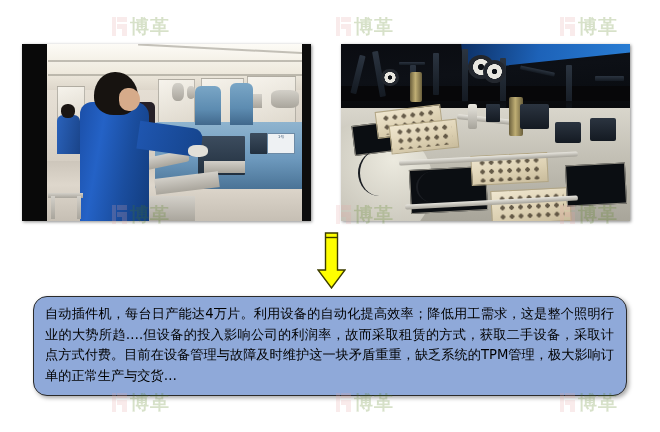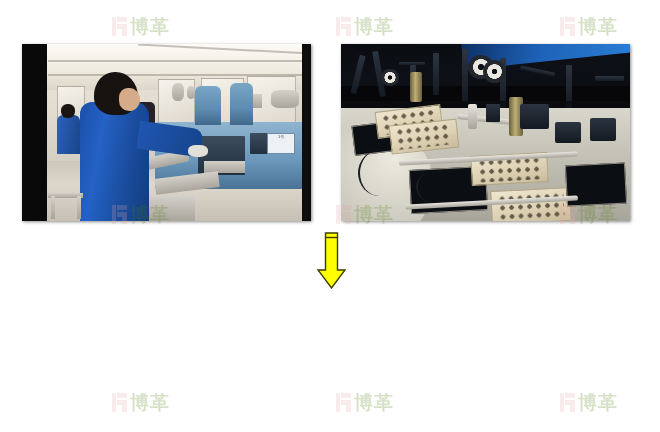--- a/index.html
+++ b/index.html
@@ -394,20 +394,23 @@
     </div>
   </div>
 
   <div id="arrow-down">
     <svg viewBox="0 0 29 57" width="29" height="57" preserveAspectRatio="none" aria-hidden="true">
       <polygon points="8.5,1 20.5,1 20.5,38 28,38 14.5,56 1,38 8.5,38" fill="#ffff00" stroke="#3d3d00" stroke-width="1.4"></polygon>
       <line x1="8.5" y1="5.5" x2="20.5" y2="5.5" stroke="#3d3d00" stroke-width="1.4"></line>
     </svg>
   </div>
 
+  <div id="callout-box">
+    <div id="callout-text">自动插件机，每台日产能达4万片。利用设备的自动化提高效率；降低用工需求，这是整个照明行业的大势所趋….但设备的投入影响公司的利润率，故而采取租赁的方式，获取二手设备，采取计点方式付费。目前在设备管理与故障及时维护这一块矛盾重重，缺乏系统的TPM管理，极大影响订单的正常生产与交货…</div>
+  </div>
 
   <div id="watermark-layer">
     <div class="watermark" style="left:112px; top:17px;">
       <span class="wm-mark">
           <i class="bar"></i>
           <i class="g1"></i>
           <i class="g2"></i>
           <i class="g3"></i>
         </span>
       <span class="wm-text">博革</span>

